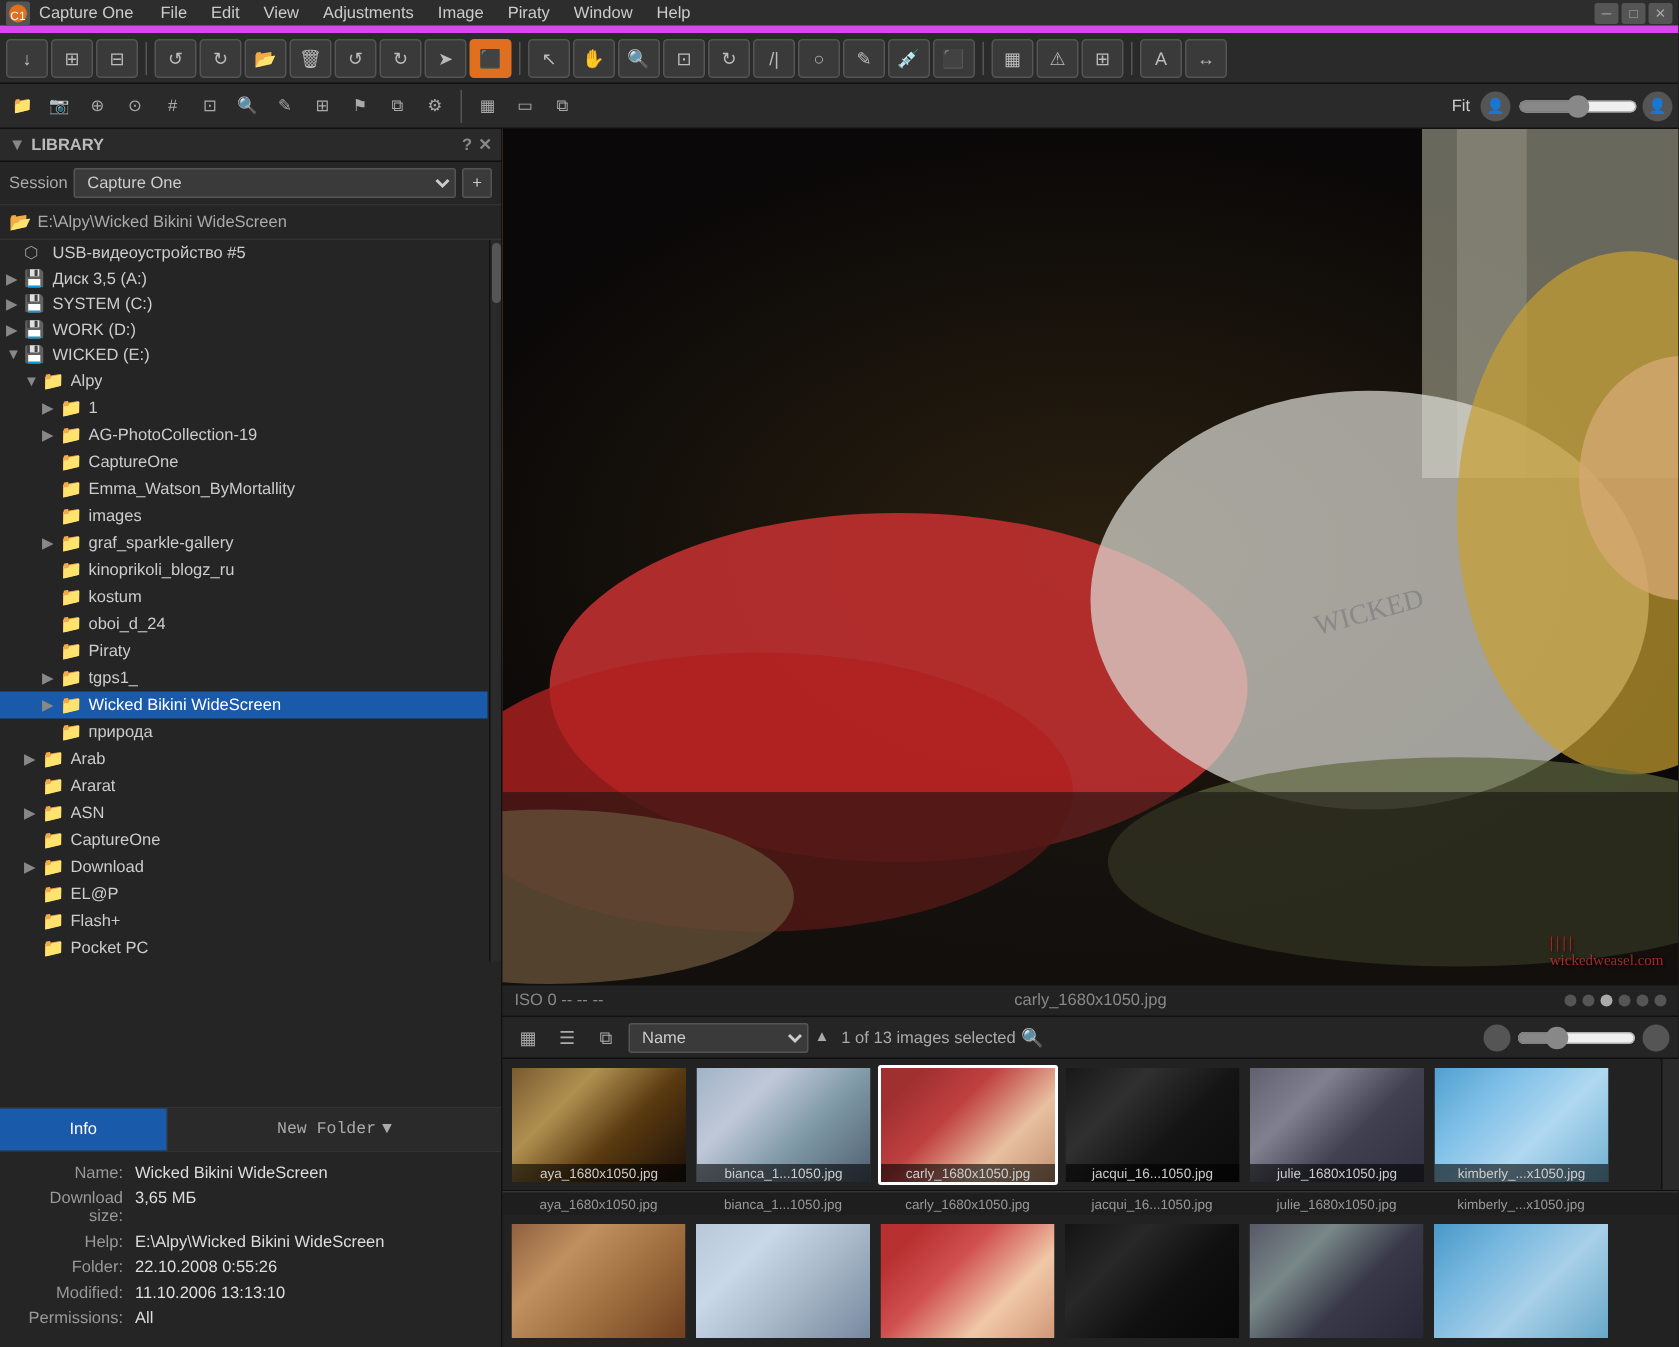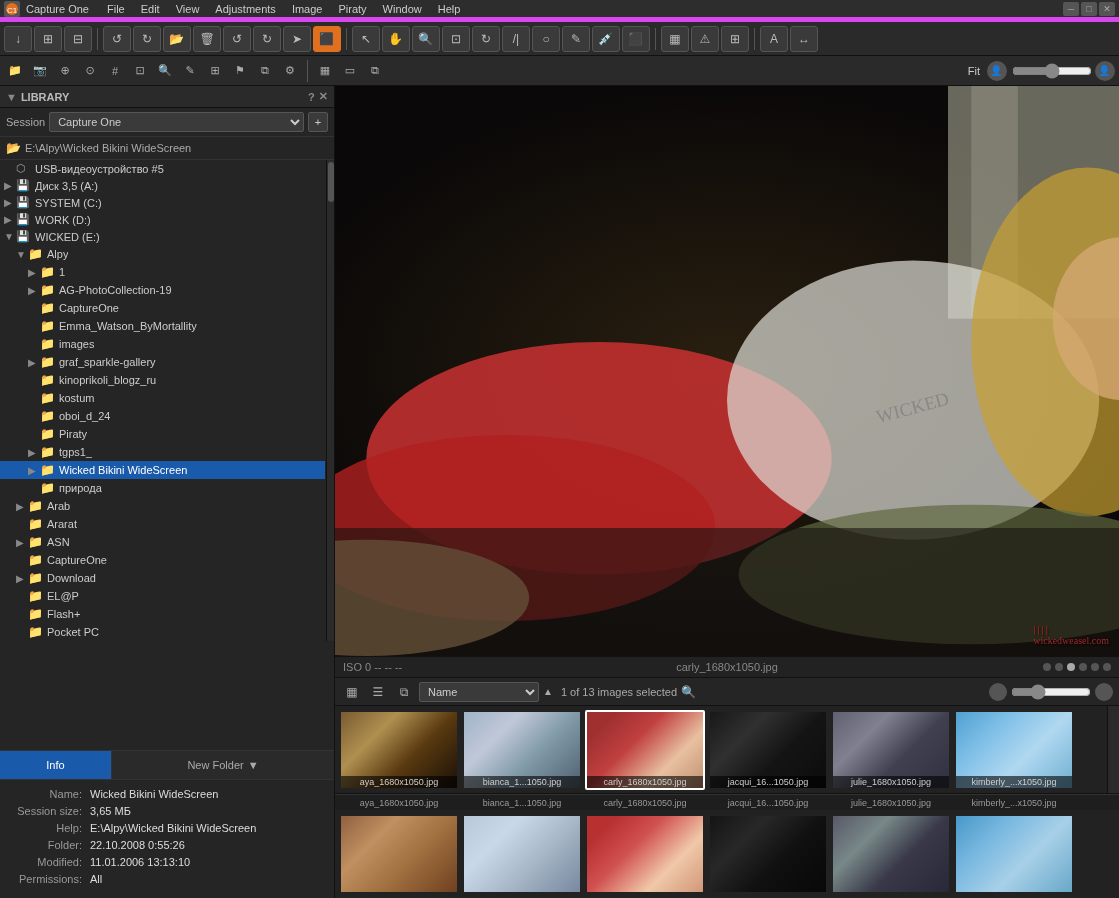--- a/index.html
+++ b/index.html
@@ -48,21 +48,21 @@
     .tree-item { display: flex; align-items: center; padding: 2px 0; cursor: pointer; white-space: nowrap; overflow: hidden; }
     .tree-item.selected { background: #1a5aab; color: #fff; }
     .tree-item.selected .item-label { color: #fff; }
     .item-label { font-size: 11px; color: #ccc; overflow: hidden; text-overflow: ellipsis; }
 
     #bottom-panel { border-top: 1px solid #333; background: #252525; }
     #tab-row { display: flex; border-bottom: 1px solid #333; }
     .tab-btn { flex: 1; height: 28px; display: flex; align-items: center; justify-content: center; cursor: pointer; font-size: 11px; color: #aaa; background: #2a2a2a; border-right: 1px solid #333; }
     .tab-btn.active { background: #1a5aab; color: #fff; }
     .tab-btn:last-child { border-right: none; }
-    .new-folder-btn { flex: 2; display: flex; align-items: center; justify-content: center; gap: 4px; }
+    .new-folder-btn { flex: 2; display: flex; align-items: center; justify-content: center; gap: 4px; font-family: Liberation Mono, monospace; }
 
     #info-panel { padding: 8px 10px; }
     .info-row { display: flex; margin-bottom: 5px; }
     .info-key { width: 80px; color: #999; font-size: 11px; text-align: right; padding-right: 8px; flex-shrink: 0; }
     .info-val { color: #ddd; font-size: 11px; }
 
     
     #right-panel { flex: 1; display: flex; flex-direction: column; background: #1a1a1a; }
 
     #preview-area { flex: 1; position: relative; overflow: hidden; background: #1a1a1a; display: flex; align-items: center; justify-content: center; }
@@ -405,34 +405,34 @@
           <span>New Folder</span>
           <span style="color:#aaa;">▼</span>
         </div>
       </div>
       <div id="info-panel">
         <div class="info-row">
           <span class="info-key">Name:</span>
           <span class="info-val">Wicked Bikini WideScreen</span>
         </div>
         <div class="info-row">
-          <span class="info-key">Session size:</span>
+          <span class="info-key">Download size:</span>
           <span class="info-val">3,65 МБ</span>
         </div>
         <div class="info-row">
           <span class="info-key">Help:</span>
           <span class="info-val">E:\Alpy\Wicked Bikini WideScreen</span>
         </div>
         <div class="info-row">
           <span class="info-key">Folder:</span>
           <span class="info-val">22.10.2008 0:55:26</span>
         </div>
         <div class="info-row">
           <span class="info-key">Modified:</span>
-          <span class="info-val">11.01.2006 13:13:10</span>
+          <span class="info-val">11.10.2006 13:13:10</span>
         </div>
         <div class="info-row">
           <span class="info-key">Permissions:</span>
           <span class="info-val">All</span>
         </div>
       </div>
     </div>
   </div>
 
   <div id="right-panel">

